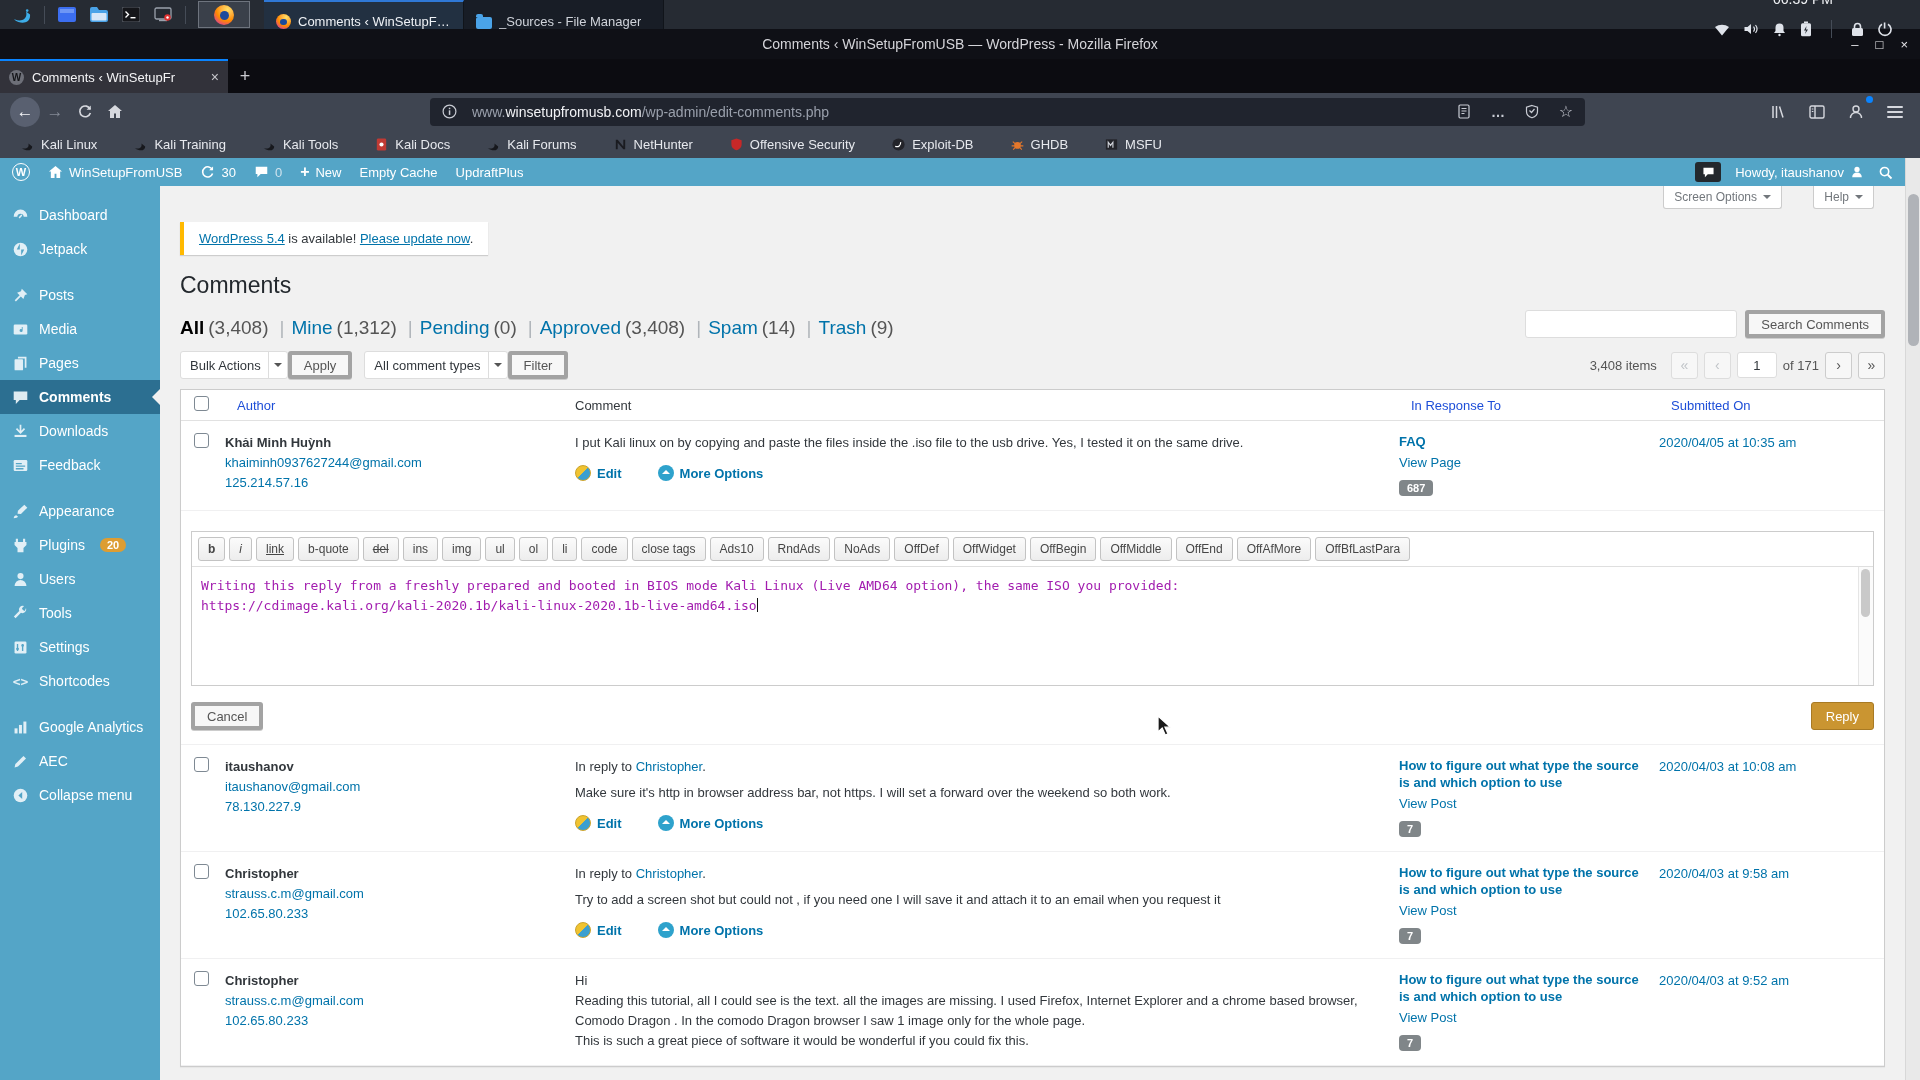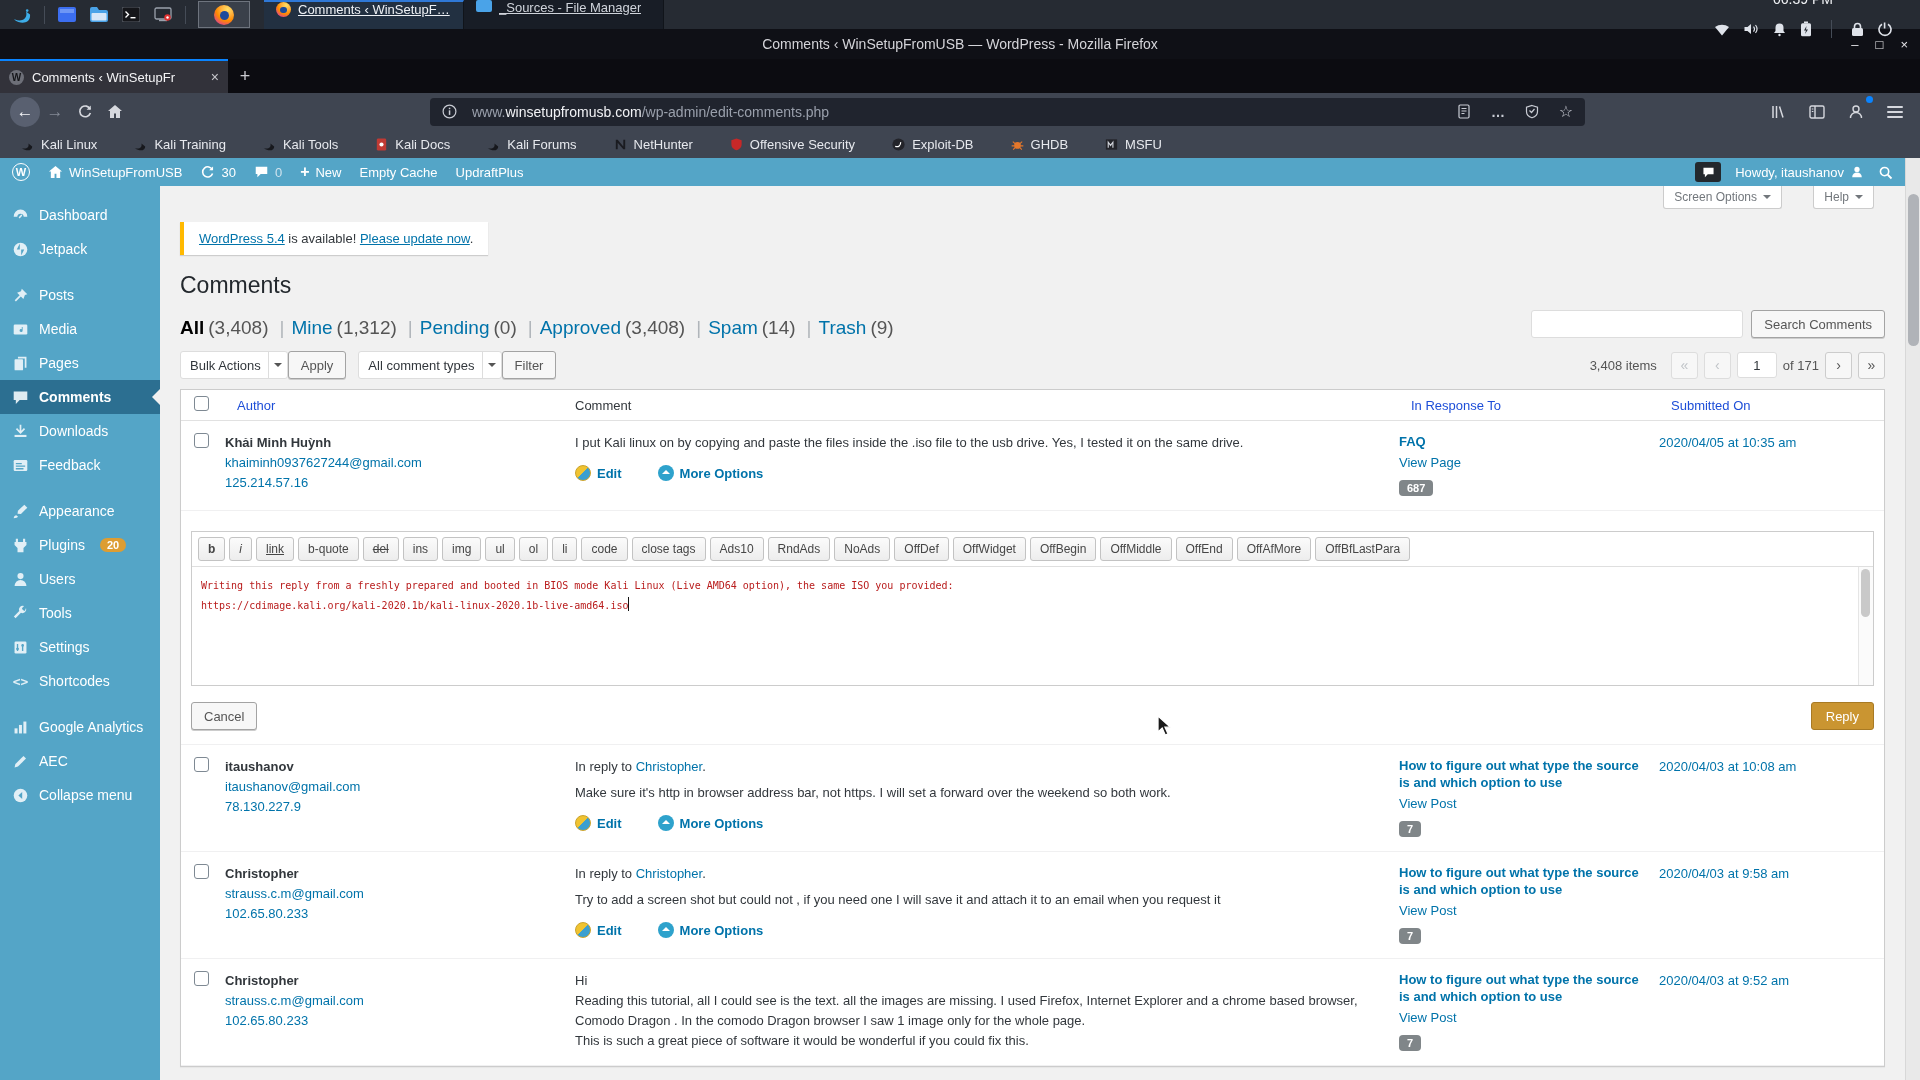--- a/index.html
+++ b/index.html
@@ -13,22 +13,22 @@
   .sys-left { display:flex; align-items:center; height:100%; padding-left:6px; }
   .launcher { width:26px; height:26px; display:flex; align-items:center; justify-content:center; margin:0 3px; }
   .vsep { width:1px; height:18px; background:#454c57; margin:0 6px; }
   .ff-box { width:52px; height:27px; border:1px solid #6e747e; background:#3a404a; display:flex;
     align-items:center; justify-content:center; margin:0 6px; }
   .ff-ball { width:20px; height:20px; border-radius:50%;
     background:radial-gradient(circle at 68% 22%, #ffe066 0%, #ffb13d 30%, #ff8a00 55%, #e24b7e 80%, #722e8e 100%); position:relative; }
   .ff-ball::after { content:""; position:absolute; left:28%; top:30%; width:46%; height:46%;
     border-radius:50%; background:#1b4a9c; }
   .tasks { display:flex; height:100%; margin-left:8px; }
-  .task { display:flex; align-items:flex-start; gap:7px; height:100%; padding:0 12px; width:200px;
-    background:#181d26; color:#cfd3da; font-size:13px; border-right:1px solid #10141a;text-decoration:underline; }
+  .task { display:flex; align-items:flex-end; gap:7px; height:100%; padding:0 12px; width:200px;
+    background:#181d26; color:#cfd3da; font-size:13px; border-right:1px solid #10141a; }
   .task.active { background:#223041; color:#eef1f5; border-top:2px solid #2f78d6; }
   .task .tlabel { white-space:nowrap; overflow:hidden; text-overflow:ellipsis; }
   .sys-right { margin-left:auto; display:flex; align-items:center; gap:13px; padding-right:28px;flex-direction:column; }
   .clock { font-size:14px; color:#f2f4f7; }
   .tray { display:flex; align-items:center; gap:13px; }
   .folder-ico { width:16px; height:12px; background:#4aa3e8; border-radius:2px; position:relative; }
   .folder-ico::before { content:""; position:absolute; top:-3px; left:0; width:7px; height:3px; background:#4aa3e8; border-radius:2px 2px 0 0; }
 
   
   .titlebar { position:absolute; top:29px; left:0; width:1920px; height:30px; background:#0f1016;
@@ -115,21 +115,21 @@
 
   .list-head { display:flex; justify-content:space-between; align-items:flex-start; margin-top:11px; }
   .subsubsub { padding-top:7px; font-size:19px; color:#555; display:flex; }
   .f-item { display:flex; gap:4px; }
   .f-item:not(:last-child)::after { content:"|"; color:#b0b5ba; padding:0 7px; }
   .f-link { color:#0073aa; text-decoration:none; }
   .f-link.current { color:#000; font-weight:bold; }
   .f-count { color:#555; }
   .searchbox { display:flex; gap:8px; }
   .s-input { width:212px; height:28px; border:1px solid #ddd; border-radius:3px; background:#fff; padding:0 8px; font-size:13px; }
-  .btn { height:28px; padding:0 12px; background:#f7f7f7; border:1px solid #a3a3a3; border-radius:3px;
+  .btn { height:28px; padding:0 12px; background:#f7f7f7; border:4px solid #a3a3a3; border-radius:3px;
     color:#555; font-size:13px; display:inline-flex; align-items:center; box-shadow:0 1px 0 #ccc; white-space:nowrap; }
 
   .tablenav { display:flex; justify-content:space-between; align-items:center; margin-top:12px; }
   .tn-left { display:flex; gap:0; align-items:center; }
   .selectbox { height:28px; border:1px solid #ddd; border-radius:3px; background:#fff; display:inline-flex;
     align-items:center; padding:0 26px 0 9px; position:relative; color:#32373c; font-size:13px; }
   .selectbox .arr { position:absolute; right:0; top:0; bottom:0; width:19px; border-left:1px solid #ddd;
     display:flex; align-items:center; justify-content:center; }
   .selectbox .arr i { width:0; height:0; border:4px solid transparent; border-top-color:#555; margin-top:4px; }
   .pager { display:flex; align-items:center; gap:6px; font-size:13px; color:#555; }
@@ -175,21 +175,21 @@
 
   
   .reply-row { padding:12px 10px 14px; border-bottom:1px solid #f0f0f1; }
   .reply-label { font-weight:bold; color:#444; font-size:13px; }
   .editor { margin-top:8px; border:1px solid #ccc; background:#fff; }
   .qt-bar { padding:5px 6px; display:flex; gap:4px; border-bottom:1px solid #dfdfdf; }
   .qt { height:24px; padding:0 9px; font-size:12px; color:#464646; background:linear-gradient(#fbfbfb,#ededed);
     border:1px solid #c3c3c3; border-radius:3px; font-family:"Liberation Sans", sans-serif; }
   .qt-b { font-weight:bold; } .qt-i { font-style:italic; } .qt-link { text-decoration:underline; } .qt-del { text-decoration:line-through; }
   .ta { position:relative; height:118px; padding:9px 26px 9px 9px; font-family:"DejaVu Sans Mono", monospace;
-    font-size:10px; line-height:20px; color:#b91c1c; }
+    font-size:13px; line-height:20px; color:#a21caf; }
   .ta-scroll { position:absolute; top:0; right:0; bottom:0; width:15px; border-left:1px solid #e5e5e5; background:#fbfbfb; }
   .ta-thumb { position:absolute; top:2px; left:2px; width:9px; height:48px; background:#c9c9c9; border-radius:5px; }
   .caret { display:inline-block; width:1px; height:14px; background:#111; vertical-align:-2px; }
   .typo { text-decoration:underline wavy #d63638; text-decoration-skip-ink:none; text-underline-offset:3px; }
   .blank-line { height:20px; }
   .reply-actions { display:flex; justify-content:space-between; margin-top:16px; }
   .btn-reply { height:28px; padding:0 14px; background:#ca9531; border:1px solid #a87a24; color:#fff;
     font-size:13px; border-radius:3px; display:inline-flex; align-items:center; }
 
   

